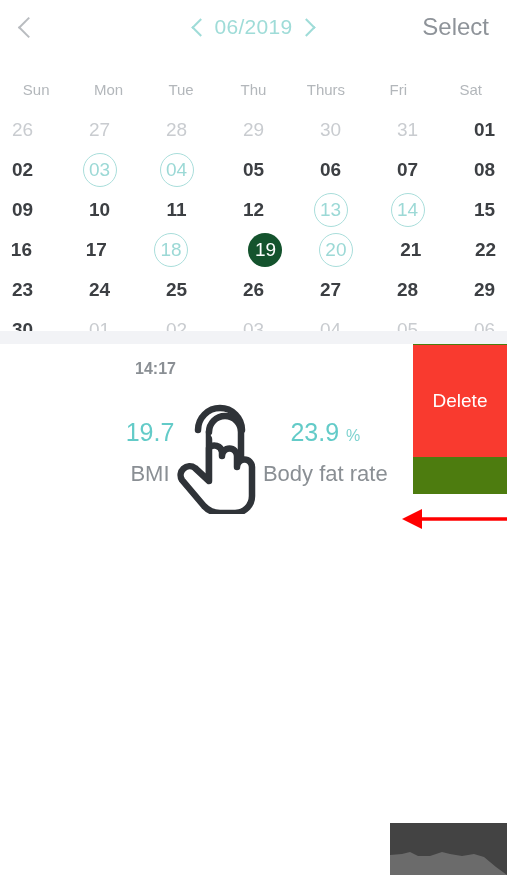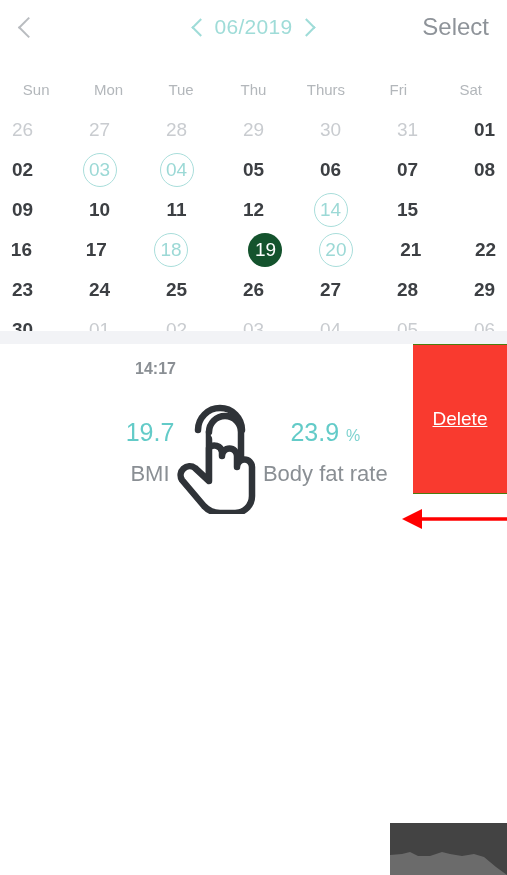--- a/index.html
+++ b/index.html
@@ -173,29 +173,28 @@
   }
   .metric .lbl {
     margin-top: 14px;
     font-size: 22px;
     color: #8a8f94;
   }
 
   .delete-btn {
     position: absolute;
     left: 413px; top: 345px;
-    width: 94px; height: 148px;
+    width: 94px; height: 112px;
     background: #f93a2f;
     color: #ffffff;
     font-size: 19px;
     display: flex;
     align-items: center;
     justify-content: center;
     cursor: pointer;
-    text-decoration: underline;
   }
 
   
   .hand-cursor {
     position: absolute;
     left: 172px; top: 396px;
     width: 96px; height: 118px;
     pointer-events: none;
   }
 
@@ -302,20 +301,23 @@
           <div class="pill">09</div>
         </div>
         <div class="cell">
           <div class="pill">10</div>
         </div>
         <div class="cell">
           <div class="pill">11</div>
         </div>
         <div class="cell">
           <div class="pill">12</div>
+        </div>
+        <div class="cell">
+          <div class="pill marked">13</div>
         </div>
         <div class="cell">
           <div class="pill marked">14</div>
         </div>
         <div class="cell">
           <div class="pill">15</div>
         </div>
       </div>
       <div class="cal-row date-row">
         <div class="cell">

